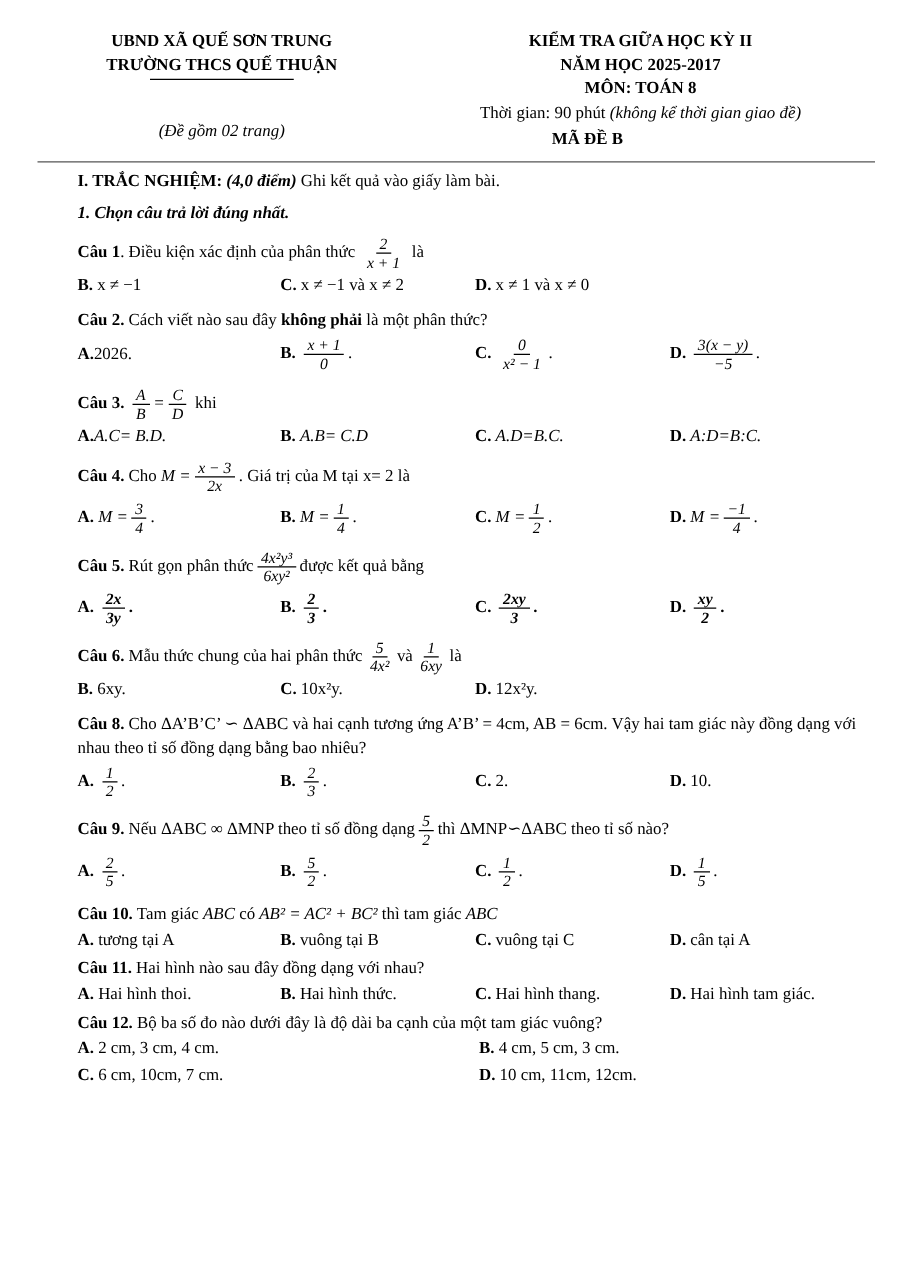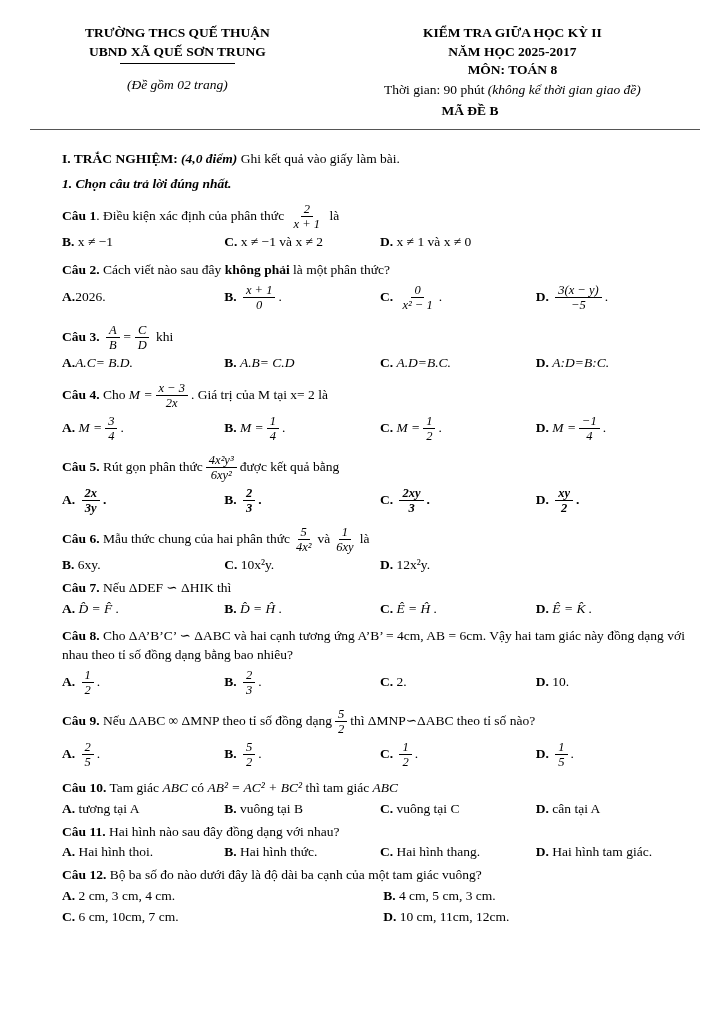--- a/index.html
+++ b/index.html
@@ -11,27 +11,27 @@
   }
   .page { padding:24px 25px 0 30px; }
   .i { font-style:italic; }
 
   
   .header { display:flex; }
   .h-left { width:44%; text-align:center; }
   .h-right { width:56%; text-align:center; }
   .h-bold { font-weight:bold; }
   .h-underline { width:115px; border-bottom:1.2px solid #000; margin:2px auto 0 auto; }
-  .h-note { margin-top:12px; font-style:italic; }
+  .h-note { margin-top:32px; font-style:italic; }
   .h-time { margin-top:1px; }
   .h-code { margin-top:2px; padding-right:85px; font-weight:bold; }
   .rule { border:none; border-top:1.5px solid #555; margin-top:9px; }
 
   
-  .content { padding-left:32px; padding-right:2px; margin-top:20px; }
+  .content { padding-left:32px; padding-right:2px; margin-top:6px; }
   .sec-sub { font-weight:bold; margin-top:6px;font-style:italic; }
   .q { margin-top:9px; }
   .q.tight { margin-top:4px; }
   .opts { display:grid; margin-top:2px; align-items:center; }
   .opts4 { grid-template-columns:25.5% 24.5% 24.5% 25.5%; }
   .opts2 { grid-template-columns:50.5% 49.5%; row-gap:3px; }
   .optsf { min-height:32px; }
 
   
   .frac {
@@ -43,22 +43,22 @@
   .frac .fd { padding:0 3px; font-size:12.5px; }
   .frac.bf { font-weight:bold; }
 </style>
 </head>
 <body>
 
 <div class="page">
 
   <div class="header">
     <div class="h-left">
+      <div class="h-bold">UBND XÃ  QUẾ SƠN TRUNG</div>
       <div class="h-bold">TRƯỜNG THCS QUẾ THUẬN</div>
-      <div class="h-bold">UBND XÃ  QUẾ SƠN TRUNG</div>
       <div class="h-underline"></div>
       <div class="h-note">(Đề gồm 02 trang)</div>
     </div>
     <div class="h-right">
       <div class="h-bold">KIỂM TRA GIỮA HỌC KỲ II</div>
       <div class="h-bold">NĂM HỌC 2025-2017</div>
       <div class="h-bold">MÔN: TOÁN 8</div>
       <div class="h-time"><span>Thời gian: 90 phút </span><span class="i">(không kể thời gian giao đề)</span></div>
       <div class="h-code">MÃ ĐỀ B</div>
     </div>
@@ -180,29 +180,20 @@
             <span class="fn">1</span>
             <span class="fd">6xy</span>
           </span><span>là</span></p>
       <div class="opts opts4">
         <span class="opt"><b>B.</b> <span>6xy.</span></span>
         <span class="opt"><b>C.</b> <span>10x²y.</span></span>
         <span class="opt"><b>D.</b> <span>12x²y.</span></span>
       </div>
     </div>
 
-    <div class="q tight">
-      <p><b>Câu 7.</b> <span>Nếu ΔDEF ∽ ΔHIK thì</span></p>
-      <div class="opts opts4">
-        <span class="opt"><b>A.</b> <span class="i">D̂ = F̂ .</span></span>
-        <span class="opt"><b>B.</b> <span class="i">D̂ = Ĥ .</span></span>
-        <span class="opt"><b>C.</b> <span class="i">Ê = Ĥ .</span></span>
-        <span class="opt"><b>D.</b> <span class="i">Ê = K̂ .</span></span>
-      </div>
-    </div>
 
     <div class="q">
       <p><b>Câu 8.</b> <span>Cho ΔA’B’C’ ∽ ΔABC và hai cạnh tương ứng A’B’ = 4cm, AB = 6cm. Vậy hai tam giác này đồng dạng với nhau theo tỉ số đồng dạng bằng bao nhiêu?</span></p>
       <div class="opts opts4 optsf">
         <span class="opt"><b>A.</b> <span class="frac">
               <span class="fn">1</span>
               <span class="fd">2</span>
             </span><span>.</span></span>
         <span class="opt"><b>B.</b> <span class="frac">
               <span class="fn">2</span>

